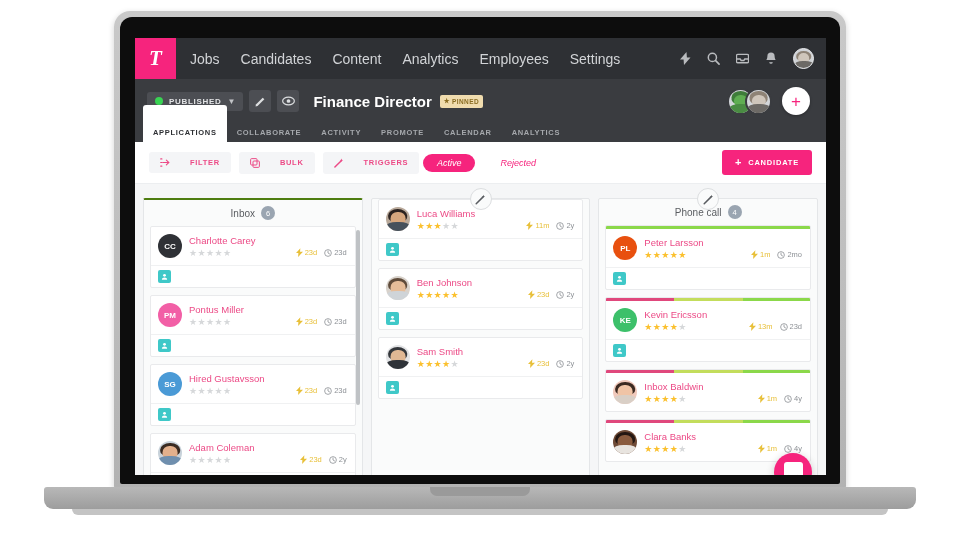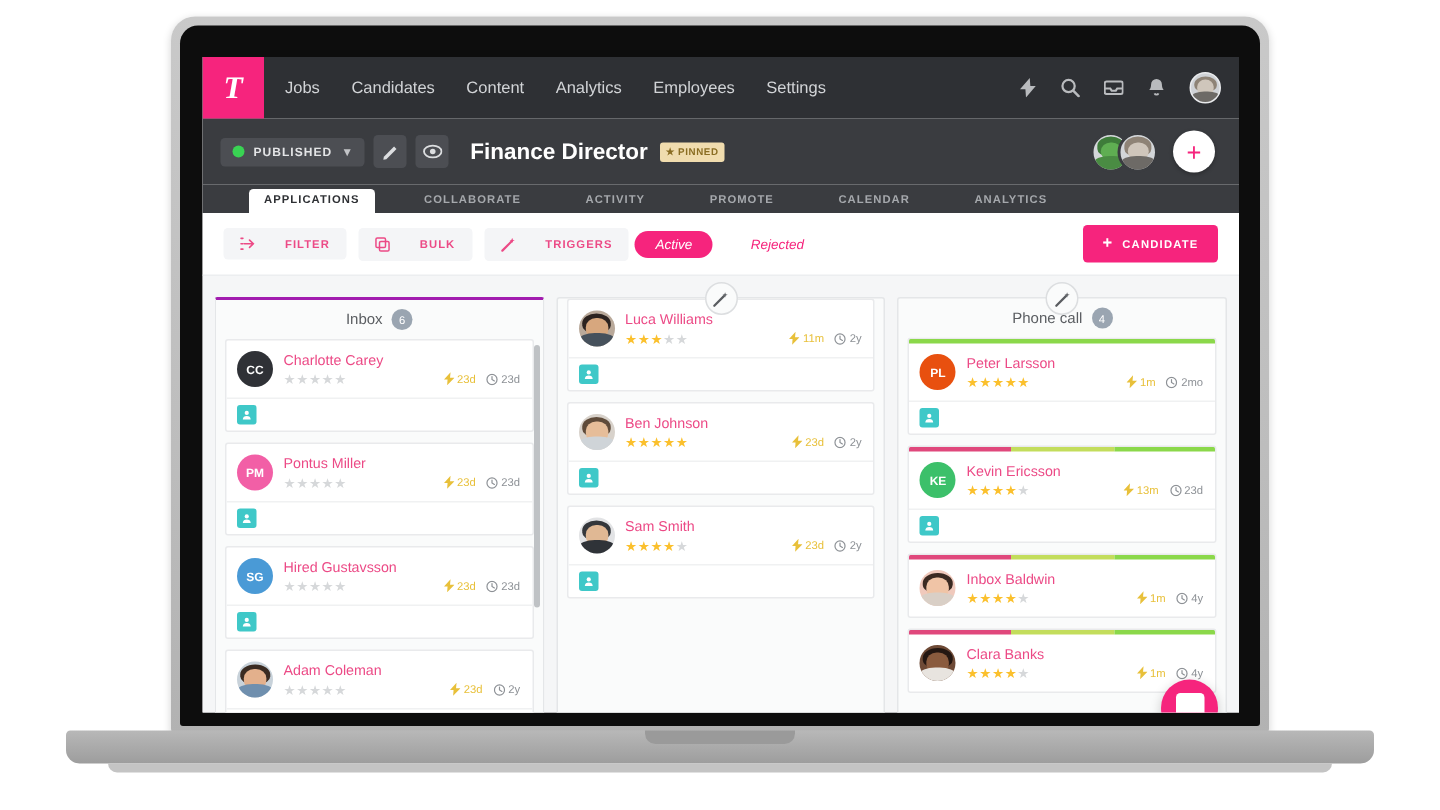--- a/index.html
+++ b/index.html
@@ -64,21 +64,21 @@
   }
   .logo {
     width: 41px; background: #f6247d;
     display: flex; align-items: center; justify-content: center;
     color: #fff; font-size: 21px; font-style: italic;
     font-family: "Liberation Serif", serif; font-weight: 700;
     cursor: pointer;
   }
   .navlinks { display: flex; align-items: center; padding-left: 14px; gap: 21px; }
   .navlink {
-    color: #d2d4d7; font-size: 11px; cursor: pointer; white-space: nowrap;
+    color: #d2d4d7; font-size: 14px; cursor: pointer; white-space: nowrap;
   }
   .navright { margin-left: auto; display: flex; align-items: center; gap: 16px; padding-right: 12px; }
   .navicon { color: #b9bbbe; display: flex; align-items: center; cursor: pointer; }
   .avatar-top {
     width: 21px; height: 21px; border-radius: 50%;
     background: #cfd2d6; border: 1.5px solid #e9eaec;
     overflow: hidden; position: relative; cursor: pointer;
   }
 
   
@@ -122,21 +122,21 @@
     color: #f6247d; font-size: 17px; line-height: 1; cursor: pointer;
     box-shadow: 0 1px 3px rgba(0,0,0,.3);
   }
 
   
   .tabs {
     height: 19px; background: #3a3c40; display: flex; align-items: flex-end; padding-left: 8px;
   }
   .tab {
     font-size: 7.5px; letter-spacing: .7px; font-weight: 700;
-    color: #a5a8ac; padding: 2px 10px 5px; cursor: pointer; white-space: nowrap; margin-left: 23px;
+    color: #a5a8ac; padding: 23px 10px 5px; cursor: pointer; white-space: nowrap;
   }
   .tab.active { background: #ffffff; color: #2e3034; border-radius: 3px 3px 0 0; }
 
   
   .toolbar {
     height: 42px; background: #ffffff; display: flex; align-items: center;
     padding: 0 14px; border-bottom: 1px solid #eceef0;
   }
   .tbtn {
     display: flex; align-items: center; gap: 20px;
@@ -160,21 +160,21 @@
   
   .board {
     position: relative; height: 334px; background: #f5f6f7;
     display: flex; gap: 8px; padding: 14px 8px 0 8px;
   }
   .col {
     flex: 1; background: #fafbfb; border: 1px solid #e4e6e8;
     border-radius: 2px; position: relative; display: flex; flex-direction: column;
     min-width: 0;
   }
-  .col.blue { border-top: 2px solid #a21caf; }
+  .col.blue { border-top: 2px solid #4d7c0f; }
   .col.green { border-top: 2px solid #7ed321; }
   .col-head {
     height: 26px; display: flex; align-items: center; justify-content: center; gap: 6px;
     flex: none;
   }
   .col-title { font-size: 10px; color: #5a5d61; }
   .count {
     background: #9aa5b1; color: #fff; font-size: 7.5px;
     min-width: 14px; height: 14px; border-radius: 7px;
     display: flex; align-items: center; justify-content: center; padding: 0 4px;

